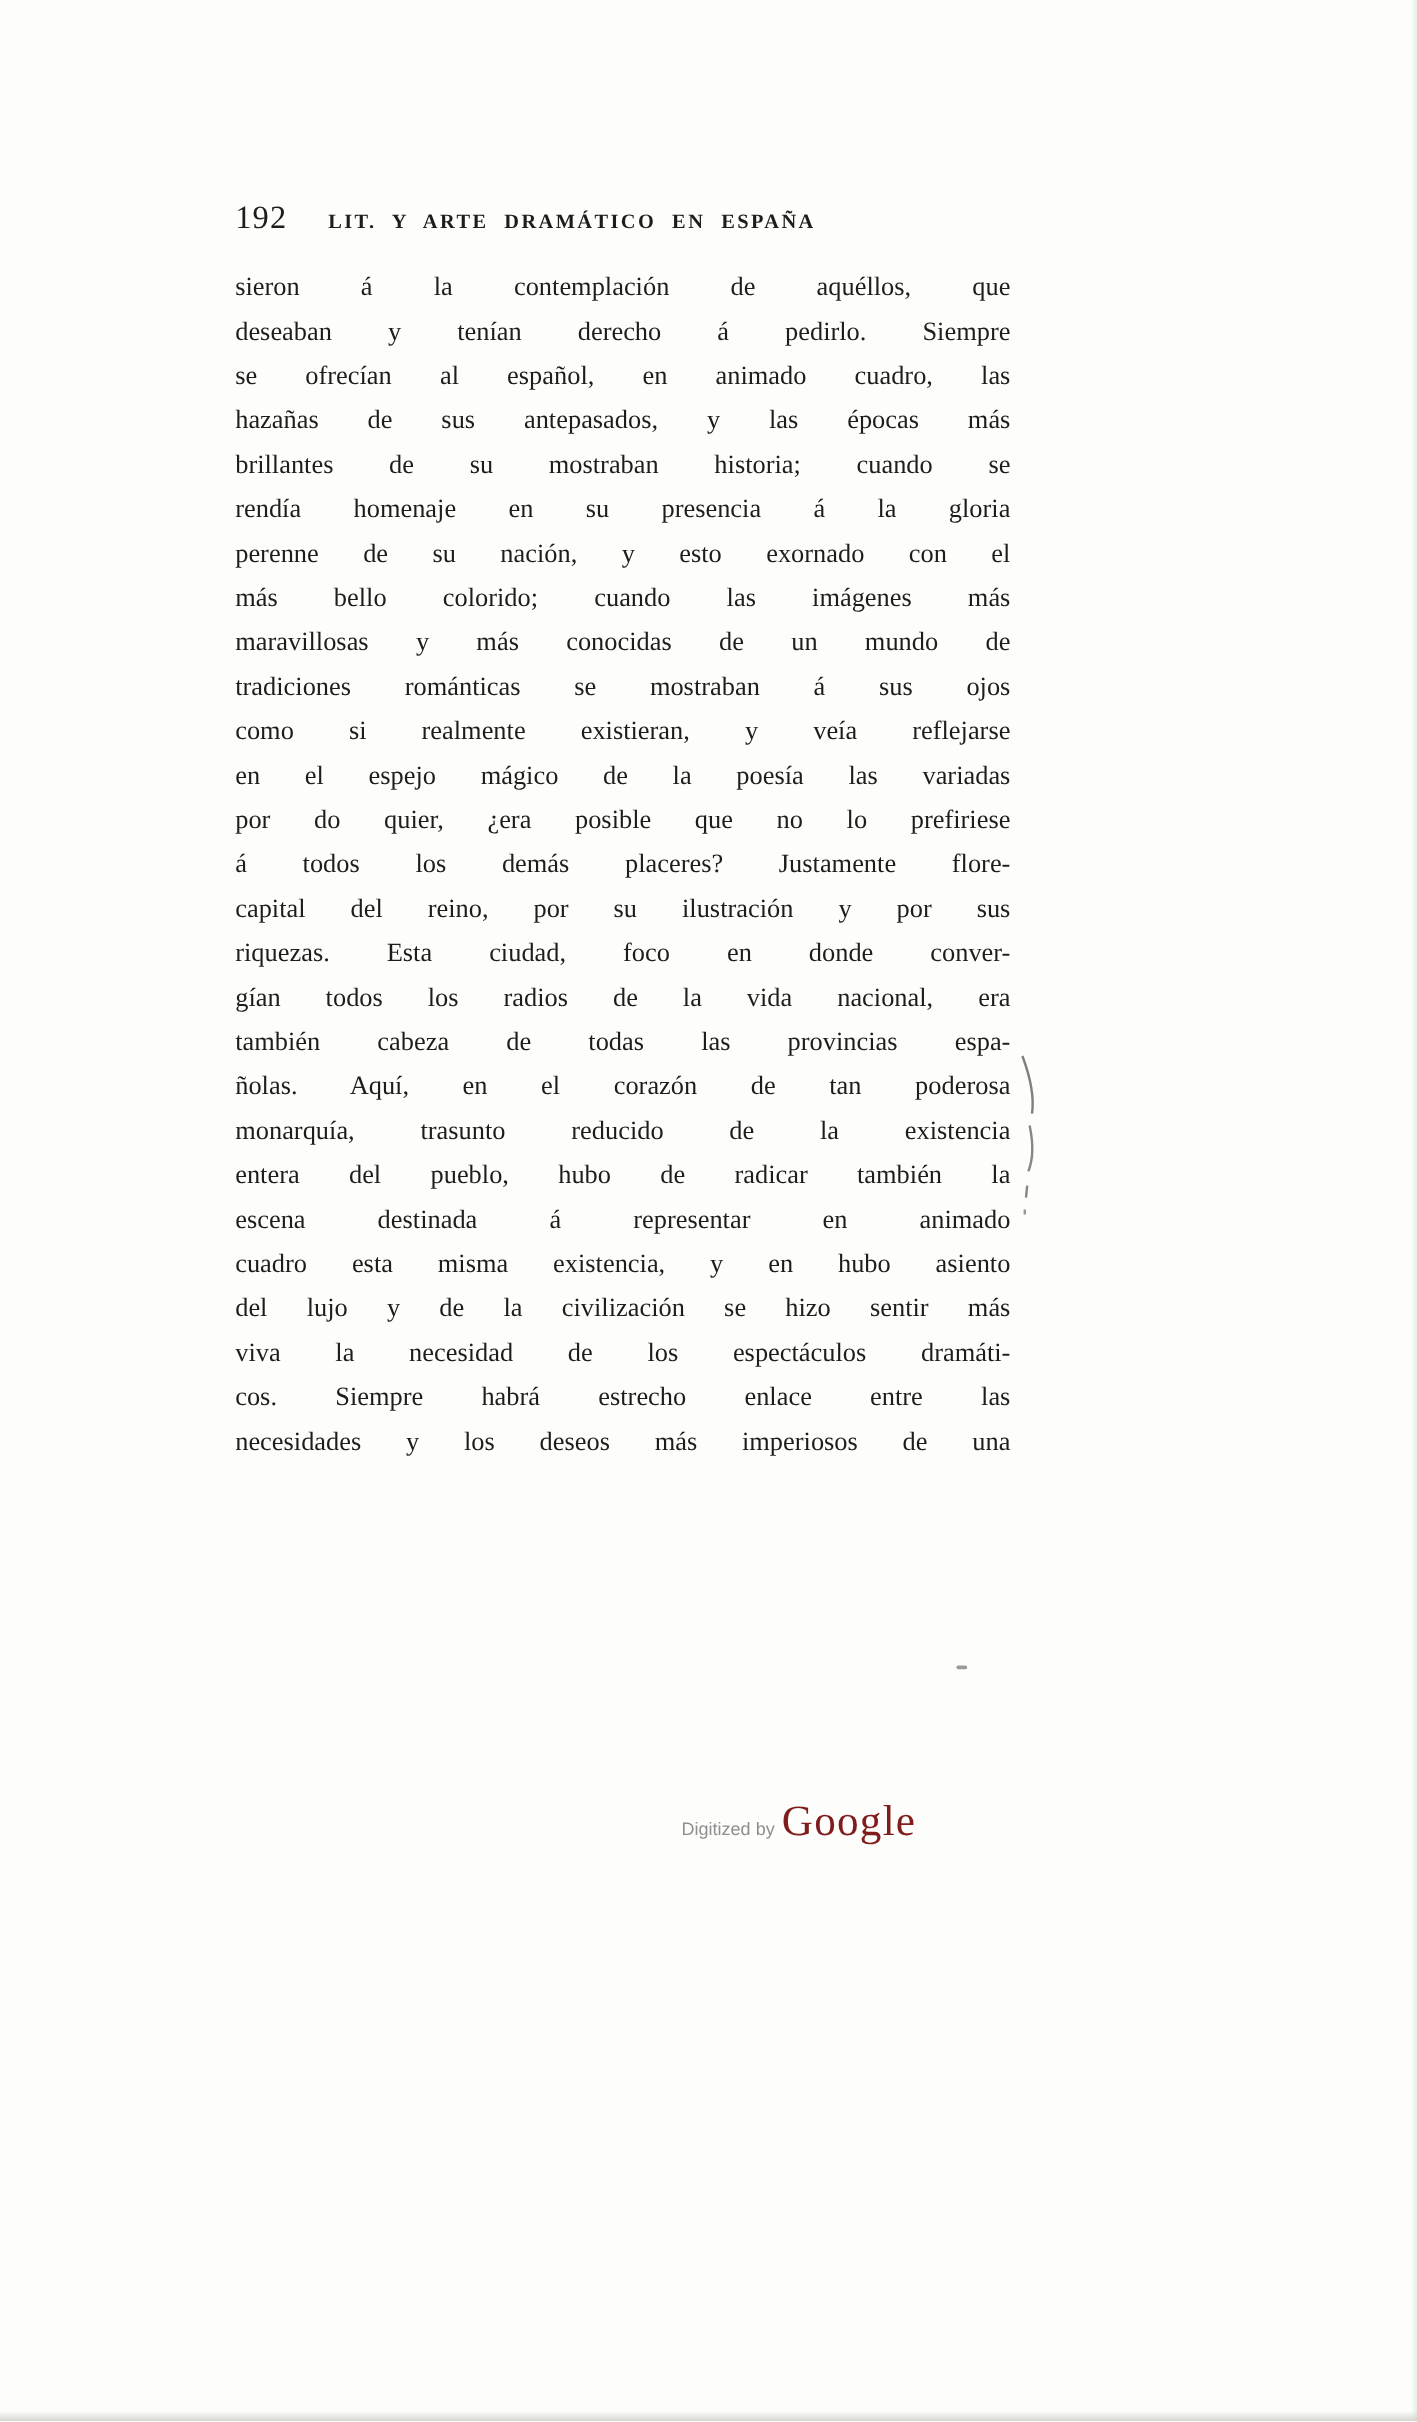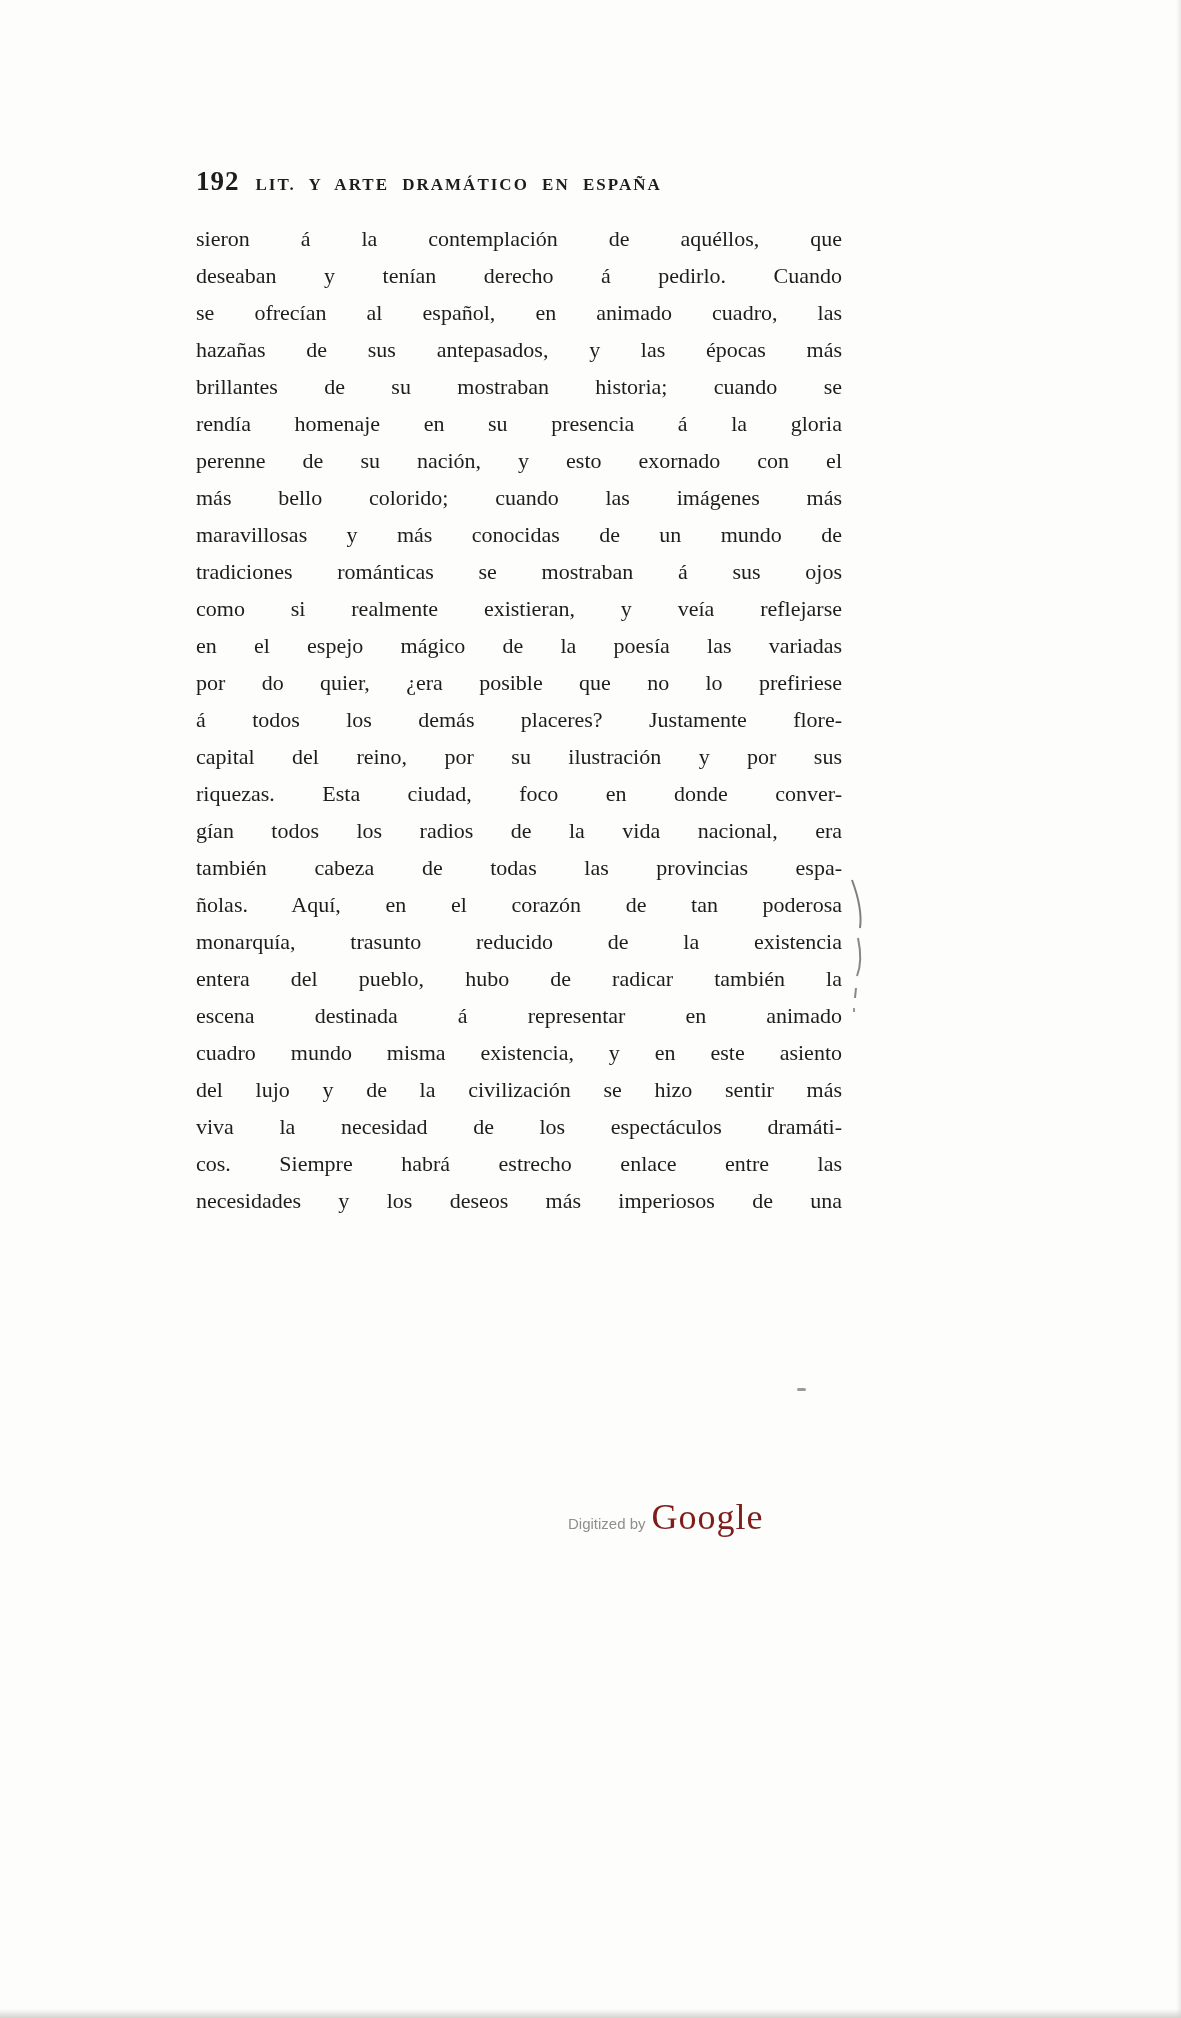--- a/index.html
+++ b/index.html
@@ -21,22 +21,22 @@
     top: 166px;
     left: 196px;
     width: 660px;
     display: flex;
     align-items: baseline;
     white-space: nowrap;
   }
   .pgnum {
     font-size: 27px;
     letter-spacing: 1px;
-    font-weight: bold;
-    margin-right: 16px;
+    font-weight: normal;
+    margin-right: 34px;
   }
   .runtitle {
     font-size: 17px;
     font-weight: bold;
     letter-spacing: 2px;
     word-spacing: 7px;
   }
   .body-block {
     position: absolute;
     top: 220px;
@@ -111,42 +111,42 @@
 
 <div class="scan-page">
 
   <div class="page-header">
     <span class="pgnum">192</span>
     <span class="runtitle">LIT. Y ARTE DRAMÁTICO EN ESPAÑA</span>
   </div>
 
   <div class="body-block">
     <div class="line">sieron á la contemplación de aquéllos, que</div>
-    <div class="line">deseaban y tenían derecho á pedirlo. Cuando</div>
+    <div class="line">deseaban y tenían derecho á pedirlo. Siempre</div>
     <div class="line">se ofrecían al español, en animado cuadro, las</div>
     <div class="line">hazañas de sus antepasados, y las épocas más</div>
     <div class="line">brillantes de su mostraban historia; cuando se</div>
     <div class="line">rendía homenaje en su presencia á la gloria</div>
     <div class="line">perenne de su nación, y esto exornado con el</div>
     <div class="line">más bello colorido; cuando las imágenes más</div>
     <div class="line">maravillosas y más conocidas de un mundo de</div>
     <div class="line">tradiciones románticas se mostraban á sus ojos</div>
     <div class="line">como si realmente existieran, y veía reflejarse</div>
     <div class="line">en el espejo mágico de la poesía las variadas</div>
     <div class="line">por do quier, ¿era posible que no lo prefiriese</div>
     <div class="line">á todos los demás placeres? Justamente flore-</div>
     <div class="line">capital del reino, por su ilustración y por sus</div>
     <div class="line">riquezas. Esta ciudad, foco en donde conver-</div>
     <div class="line">gían todos los radios de la vida nacional, era</div>
     <div class="line">también cabeza de todas las provincias espa-</div>
     <div class="line">ñolas. Aquí, en el corazón de tan poderosa</div>
     <div class="line">monarquía, trasunto reducido de la existencia</div>
     <div class="line">entera del pueblo, hubo de radicar también la</div>
     <div class="line">escena destinada á representar en animado</div>
-    <div class="line">cuadro mundo misma existencia, y en este asiento</div>
+    <div class="line">cuadro esta misma existencia, y en hubo asiento</div>
     <div class="line">del lujo y de la civilización se hizo sentir más</div>
     <div class="line">viva la necesidad de los espectáculos dramáti-</div>
     <div class="line">cos. Siempre habrá estrecho enlace entre las</div>
     <div class="line">necesidades y los deseos más imperiosos de una</div>
   </div>
 
   <svg class="pen-marks" viewBox="0 0 46 148" xmlns="http://www.w3.org/2000/svg">
     <path d="M18 4 C 24 20, 28 38, 26 52" stroke="#55554f" stroke-width="2" fill="none" opacity="0.75"></path>
     <path d="M24 62 C 27 76, 27 90, 23 100" stroke="#55554f" stroke-width="2" fill="none" opacity="0.7"></path>
     <path d="M22 112 L 21 122" stroke="#55554f" stroke-width="2" fill="none" opacity="0.7"></path>

